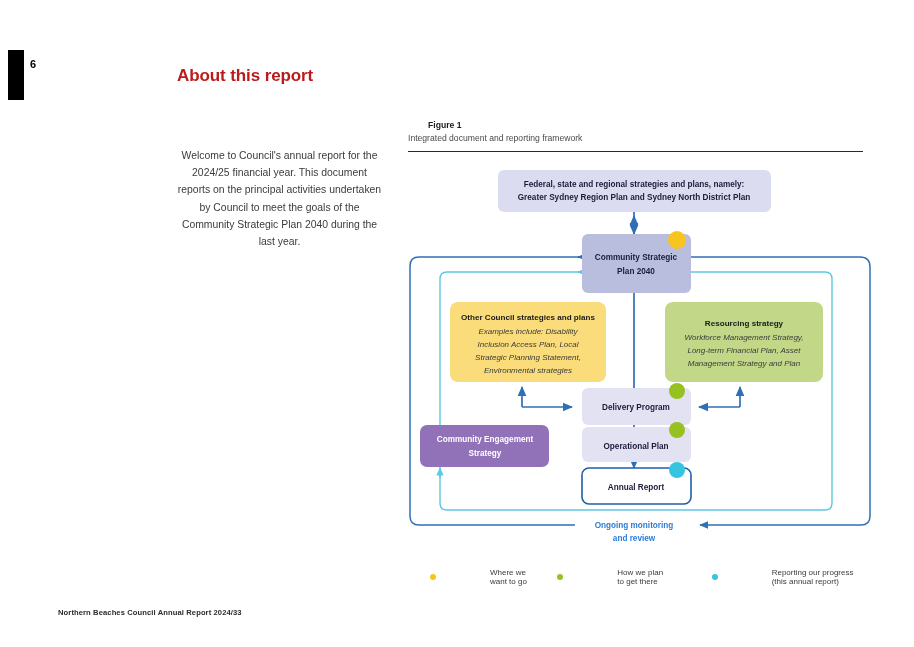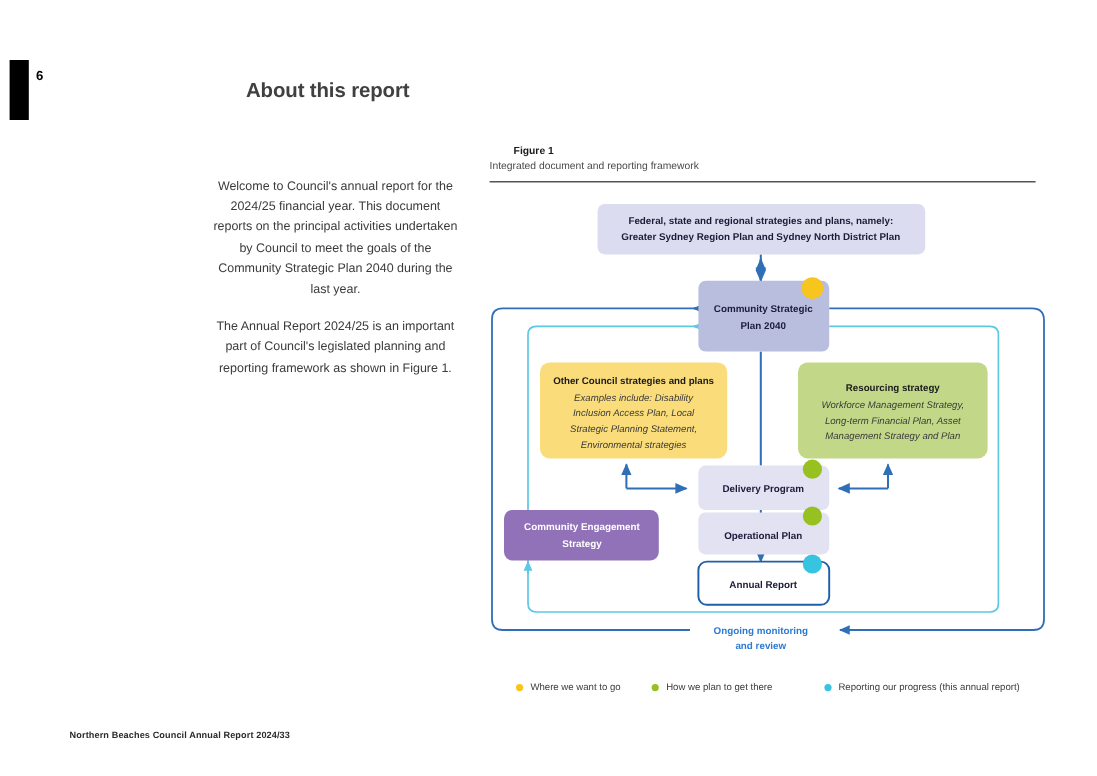--- a/index.html
+++ b/index.html
@@ -6,57 +6,56 @@
   body{
     width:914px;height:647px;background:#ffffff;
     font-family:"Liberation Sans", sans-serif;
     color:#231f20;position:relative;overflow:hidden;
   }
   .page{position:absolute;inset:0;}
 
   
   #page-marker{position:absolute;left:8px;top:50px;width:16px;height:50px;background:#000;}
   #page-number{position:absolute;left:30px;top:58px;font-size:11px;font-weight:700;color:#000;}
-  #page-title{position:absolute;left:177px;top:55px;font-size:17px;font-weight:700;letter-spacing:-0.1px;color:#404040;margin-left:28px;}
+  #page-title{position:absolute;left:177px;top:55px;font-size:17px;font-weight:700;letter-spacing:-0.1px;color:#b91c1c;}
 
   #intro{position:absolute;left:177px;top:147px;width:205px;text-align:center;}
   #intro p{margin:0 0 14px 0;font-size:10.4px;line-height:17.2px;color:#3b3b3b;}
 
   #footer{position:absolute;left:58px;top:608px;font-size:7.6px;font-weight:700;color:#2b2b2b;letter-spacing:.1px;}
 
   
   #figure{position:absolute;left:408px;top:120px;width:455px;}
   #fig-label{font-size:8.6px;font-weight:700;color:#1b1b1b;padding-left:20px;}
   #fig-caption{font-size:8.6px;color:#4a4a4a;margin-top:3px;}
   #fig-rule{margin-top:8px;border-top:1.3px solid #2b2b2b;width:455px;}
 
   #diagram{position:absolute;left:400px;top:160px;width:490px;height:400px;}
 
   
   #legend{position:absolute;left:430px;top:568px;width:440px;display:flex;align-items:center;font-size:8px;color:#3b3b3b;}
-  .legend-item{display:flex;align-items:center;}
+  .legend-item{display:flex;align-items:center;gap:48px;}
   .legend-dot{width:6px;height:6px;border-radius:50%;margin-right:6px;flex:none;}
   #legend .li0{margin-right:26px;}
   #legend .li1{margin-right:43px;}
 
   
   .nodelabel{font-family:"Liberation Sans", sans-serif;}
 </style>
 </head>
 <body>
 
 <div class="page">
 
   <div id="page-marker"></div>
   <div id="page-number">6</div>
   <h1 id="page-title">About this report</h1>
 
   <div id="intro">
     <p>Welcome to Council's annual report for the 2024/25 financial year. This document reports on the principal activities undertaken by Council to meet the goals of the Community Strategic Plan 2040 during the last year.</p>
-    <p>The Annual Report 2024/25 is an important part of Council's legislated planning and reporting framework as shown in Figure 1.</p>
   </div>
 
   <div id="figure">
     <div id="fig-label">Figure 1</div>
     <div id="fig-caption">Integrated document and reporting framework</div>
     <div id="fig-rule"></div>
   </div>
 
   <div id="diagram">
     <svg width="490" height="400" viewBox="0 0 490 400" xmlns="http://www.w3.org/2000/svg">

